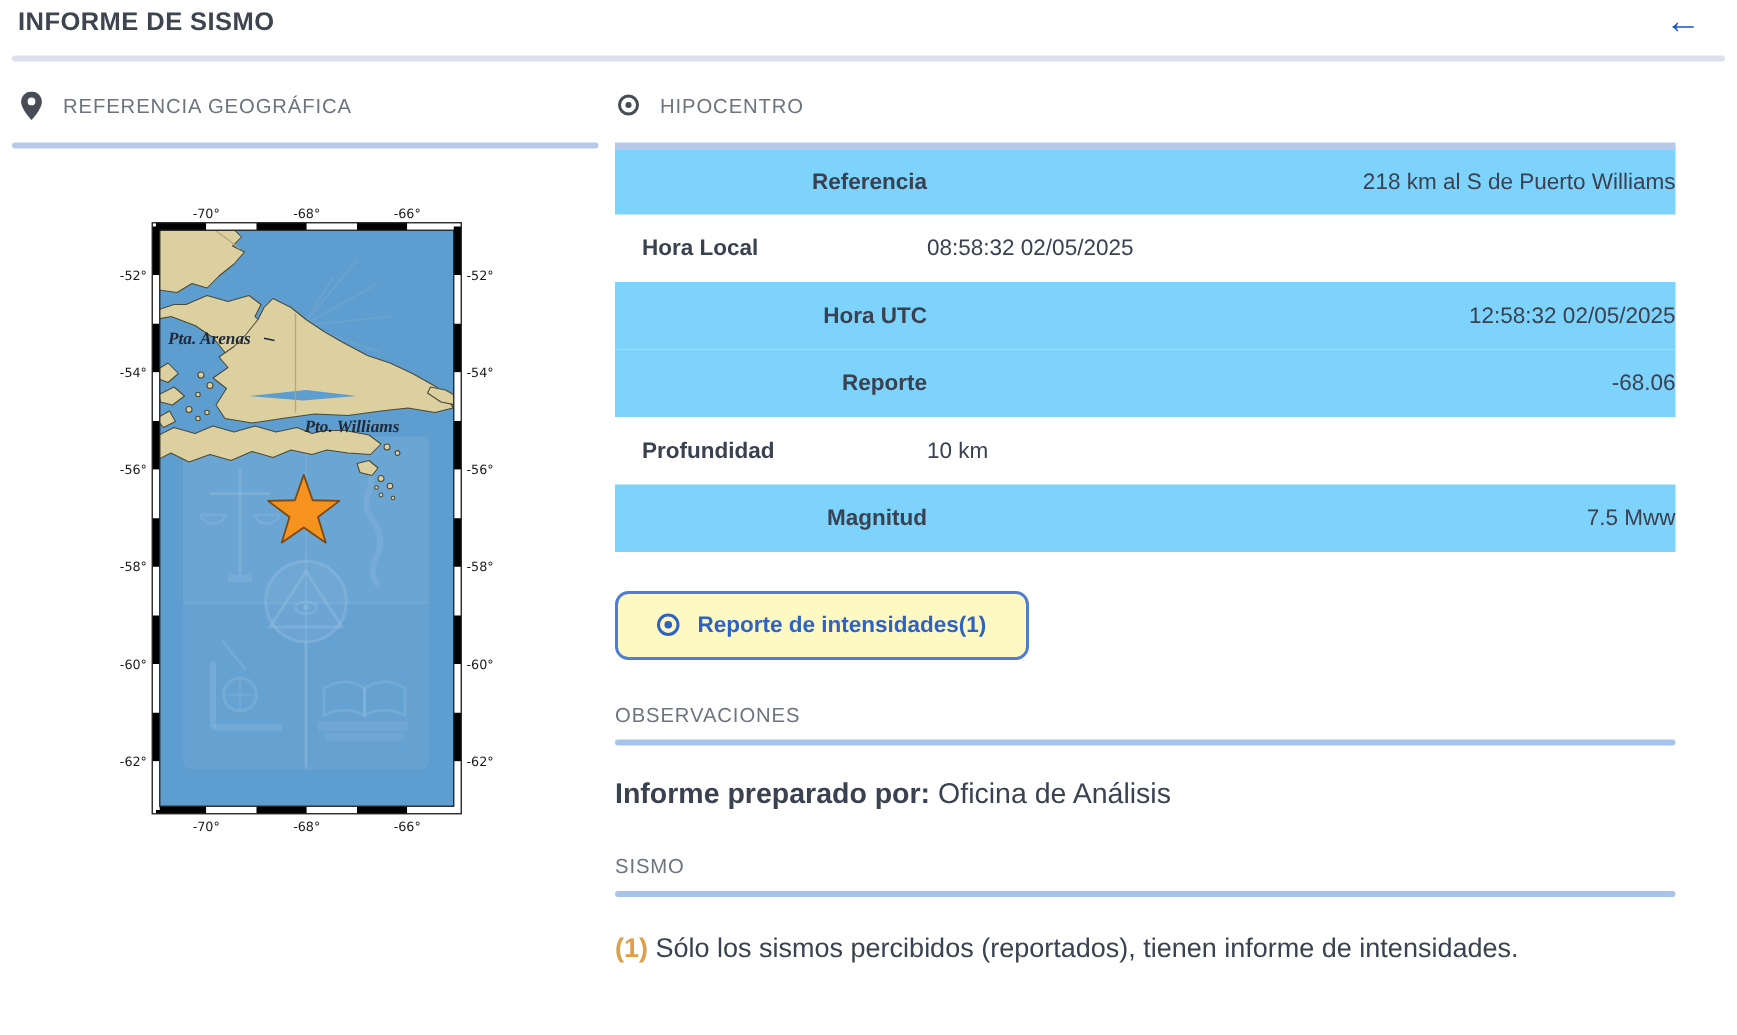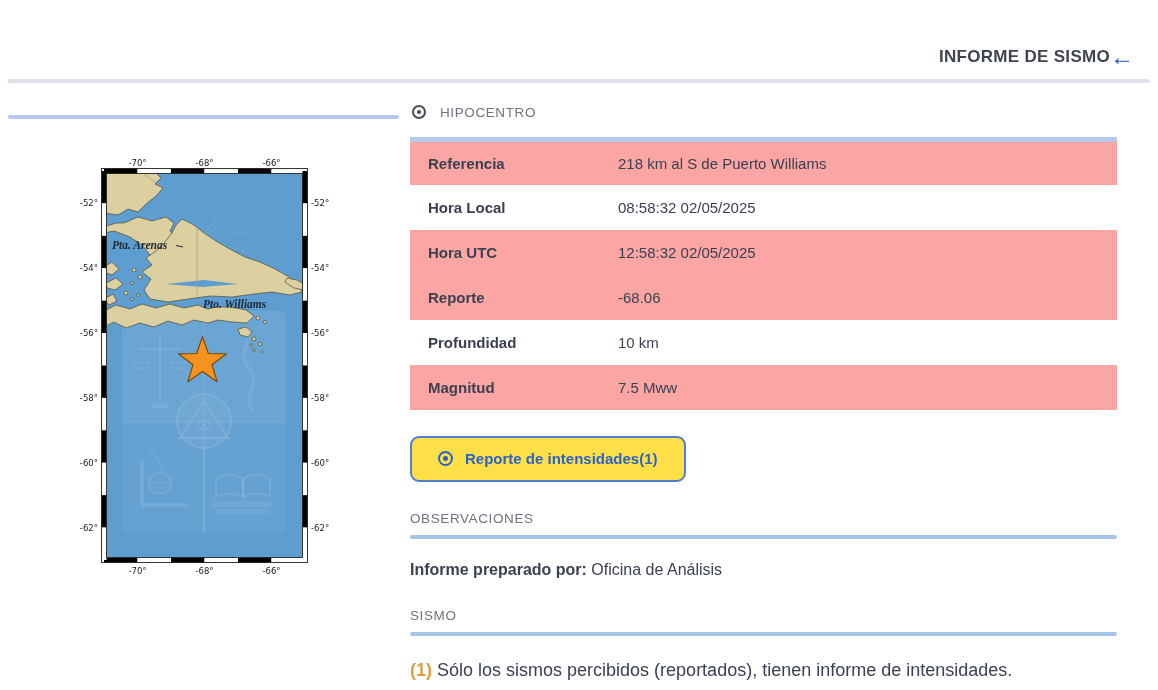--- a/index.html
+++ b/index.html
@@ -2,22 +2,22 @@
 <html><head>
 <meta charset="utf-8">
 <style>
   * { margin:0; padding:0; box-sizing:border-box; }
   html,body { background:#ffffff; }
   body {
     width:1158px; height:690px; overflow:hidden; position:relative;
     font-family:"Liberation Sans","DejaVu Sans",sans-serif;
     color:#3c4250;
   }
-  .topbar { display:flex; justify-content:flex-end; align-items:flex-start;
-            padding:27px 24px 0 12px;margin-top:20px; }
+  .topbar { display:flex; justify-content:space-between; align-items:flex-start;
+            padding:5px 24px 0 12px; }
   .page-title { font-size:17px; font-weight:bold; color:#3f4550; letter-spacing:.3px; }
   .back-arrow { color:#1d52c9; font-size:24px; font-weight:bold; line-height:20px;
                 cursor:pointer; text-decoration:none; }
   .divider-full { height:4px; background:#dbe0eb; margin:12px 8px 0 8px; border-radius:2px; }
 
   .columns { display:flex; margin-top:18px; }
   .col-left  { width:410px; padding-left:12px; flex:none; }
   .col-right { flex:1; padding-right:41px; }
 
   .section-head { display:flex; align-items:center; gap:12px; height:22px; }
@@ -28,54 +28,63 @@
                   width:391px; border-radius:2px; }
 
   .map-wrap { margin-top:38px; margin-left:56px; }
 
   
   table.hipo { width:100%; border-collapse:collapse; margin-top:14px;
                border-top:5px solid #b7c9ea; }
   table.hipo td { height:45px; font-size:15px; vertical-align:middle; }
   table.hipo td.lbl { width:208px; padding-left:18px; font-weight:bold; color:#3a4150; }
   table.hipo td.val { color:#3a4150; }
-  table.hipo tr.alt { background:#fca5a5; }
+  table.hipo tr.alt { background:#7dd3fc;text-align:right; }
 
   .intens-btn { margin-top:26px; display:inline-flex; align-items:center; gap:12px;
-                height:46px; padding:0 26px; background:#fde047;
+                height:46px; padding:0 26px; background:#fef9c3;
                 border:2px solid #4e7dd2; border-radius:9px; cursor:pointer;
                 color:#2e62c6; font-size:15px; font-weight:bold;
                 font-family:inherit; }
   .bullseye { width:15px; height:15px; border:2px solid currentColor; border-radius:50%;
               position:relative; flex:none; }
   .bullseye::after { content:''; position:absolute; inset:3.2px; background:currentColor;
                      border-radius:50%; }
   .bullseye.dark { color:#474c56; width:14px; height:14px; }
 
   .sub-head { margin-top:29px; font-size:13.5px; color:#6d7480; letter-spacing:.6px; }
   .divider-blue { height:4px; background:#a6c3e8; margin-top:9px; border-radius:2px; }
-  .prepared { margin-top:22px; font-size:16px; color:#3a4150; }
+  .prepared { margin-top:22px; font-size:19px; color:#3a4150; }
   .prepared b { font-weight:bold; }
   .note-line { margin-top:24px; font-size:18px; color:#3a4150; }
   .note-marker { color:#dd9f47; font-weight:bold; }
 
   .pin-icon svg { display:block; }
 </style>
 </head>
 <body>
 
 <div class="topbar">
   <div class="page-title">INFORME DE SISMO</div>
   <a class="back-arrow">←</a>
 </div>
 <div class="divider-full"></div>
 
 <div class="columns">
 
   <div class="col-left">
+    <div class="section-head">
+      <span class="icon-slot pin-icon">
+        <svg width="14" height="19" viewBox="0 0 16 22">
+          <path d="M8 0C3.6 0 0 3.5 0 7.9 0 13.8 8 22 8 22s8-8.2 8-14.1C16 3.5 12.4 0 8 0z" fill="#474c56"></path>
+          <circle cx="8" cy="7.7" r="3" fill="#ffffff"></circle>
+        </svg>
+      </span>
+      <span class="label">REFERENCIA GEOGRÁFICA</span>
+    </div>
     <div class="divider-left"></div>
 
     <div class="map-wrap">
       <svg id="map-svg" width="264" height="424" viewBox="0 0 264 424">
         <defs>
           <clipPath id="mapclip">
               <rect x="38.5" y="16.5" width="196" height="384"></rect>
             </clipPath>
         </defs>
         <g clip-path="url(#mapclip)">

